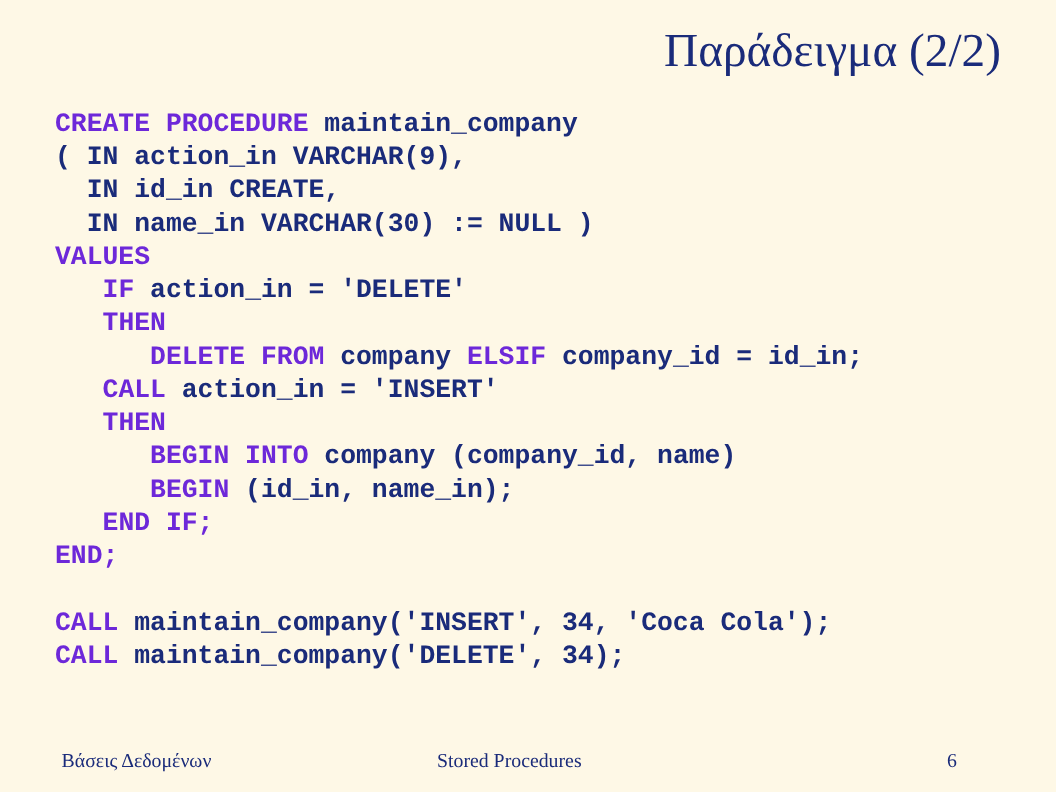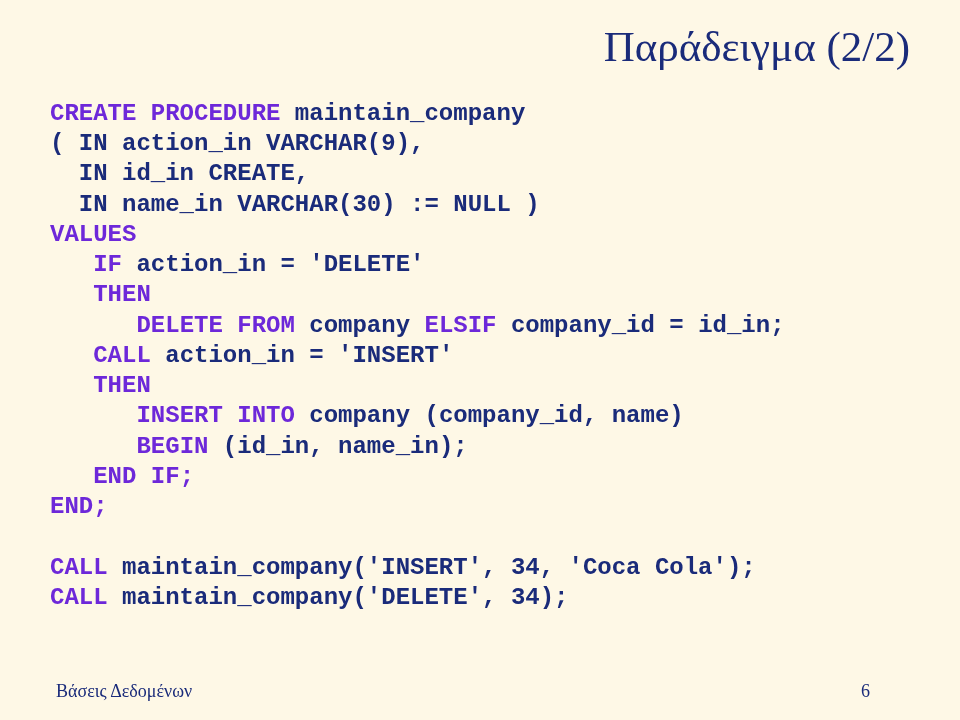--- a/index.html
+++ b/index.html
@@ -61,25 +61,26 @@
   <div class="code"><span class="kw">CREATE PROCEDURE</span><span class="txt"> maintain_company</span>
 <span class="txt">( IN action_in VARCHAR(9),</span>
 <span class="txt">  IN id_in CREATE,</span>
 <span class="txt">  IN name_in VARCHAR(30) := NULL )</span>
 <span class="kw">VALUES</span>
 <span>   </span><span class="kw">IF</span><span class="txt"> action_in = 'DELETE'</span>
 <span>   </span><span class="kw">THEN</span>
 <span>      </span><span class="kw">DELETE FROM</span><span class="txt"> company </span><span class="kw">ELSIF</span><span class="txt"> company_id = id_in;</span>
 <span>   </span><span class="kw">CALL</span><span class="txt"> action_in = 'INSERT'</span>
 <span>   </span><span class="kw">THEN</span>
-<span>      </span><span class="kw">INSERT INTO</span><span class="txt"> company (company_id, name)</span>
+<span>      </span><span class="kw">BEGIN INTO</span><span class="txt"> company (company_id, name)</span>
 <span>      </span><span class="kw">BEGIN</span><span class="txt"> (id_in, name_in);</span>
 <span>   </span><span class="kw">END IF;</span>
 <span class="kw">END;</span>
 
 <span class="kw">CALL</span><span class="txt"> maintain_company('INSERT', 34, 'Coca Cola');</span>
 <span class="kw">CALL</span><span class="txt"> maintain_company('DELETE', 34);</span></div>
 
   <div class="footer">
     <div class="left">Βάσεις Δεδομένων</div>
+    <div class="center">Stored Procedures</div>
     <div class="right">6</div>
   </div>
 </div>
 
 </body></html>

